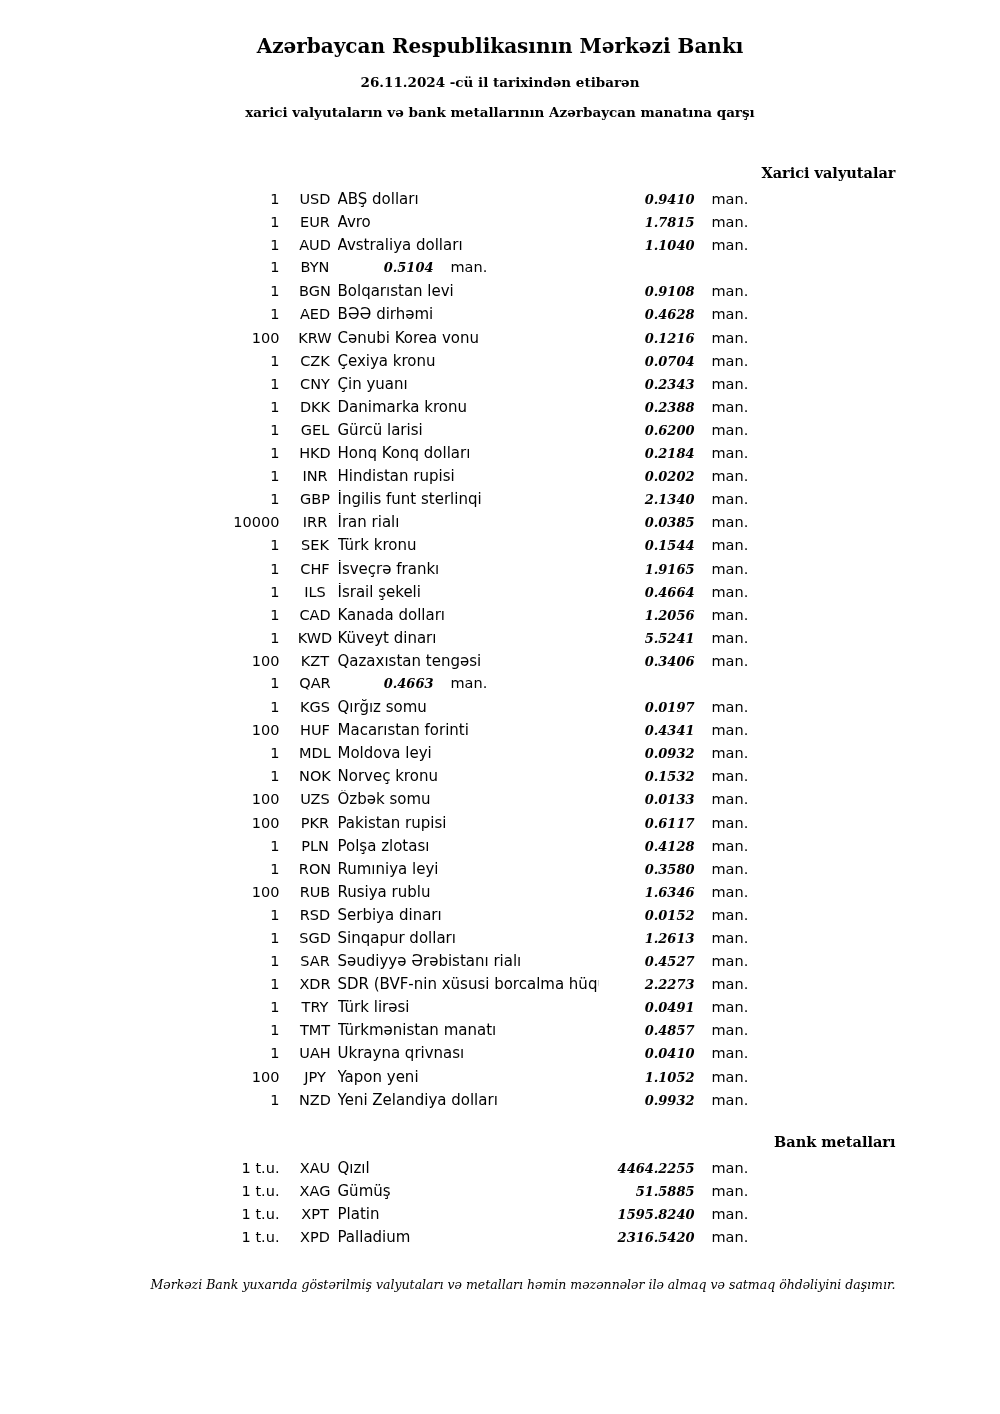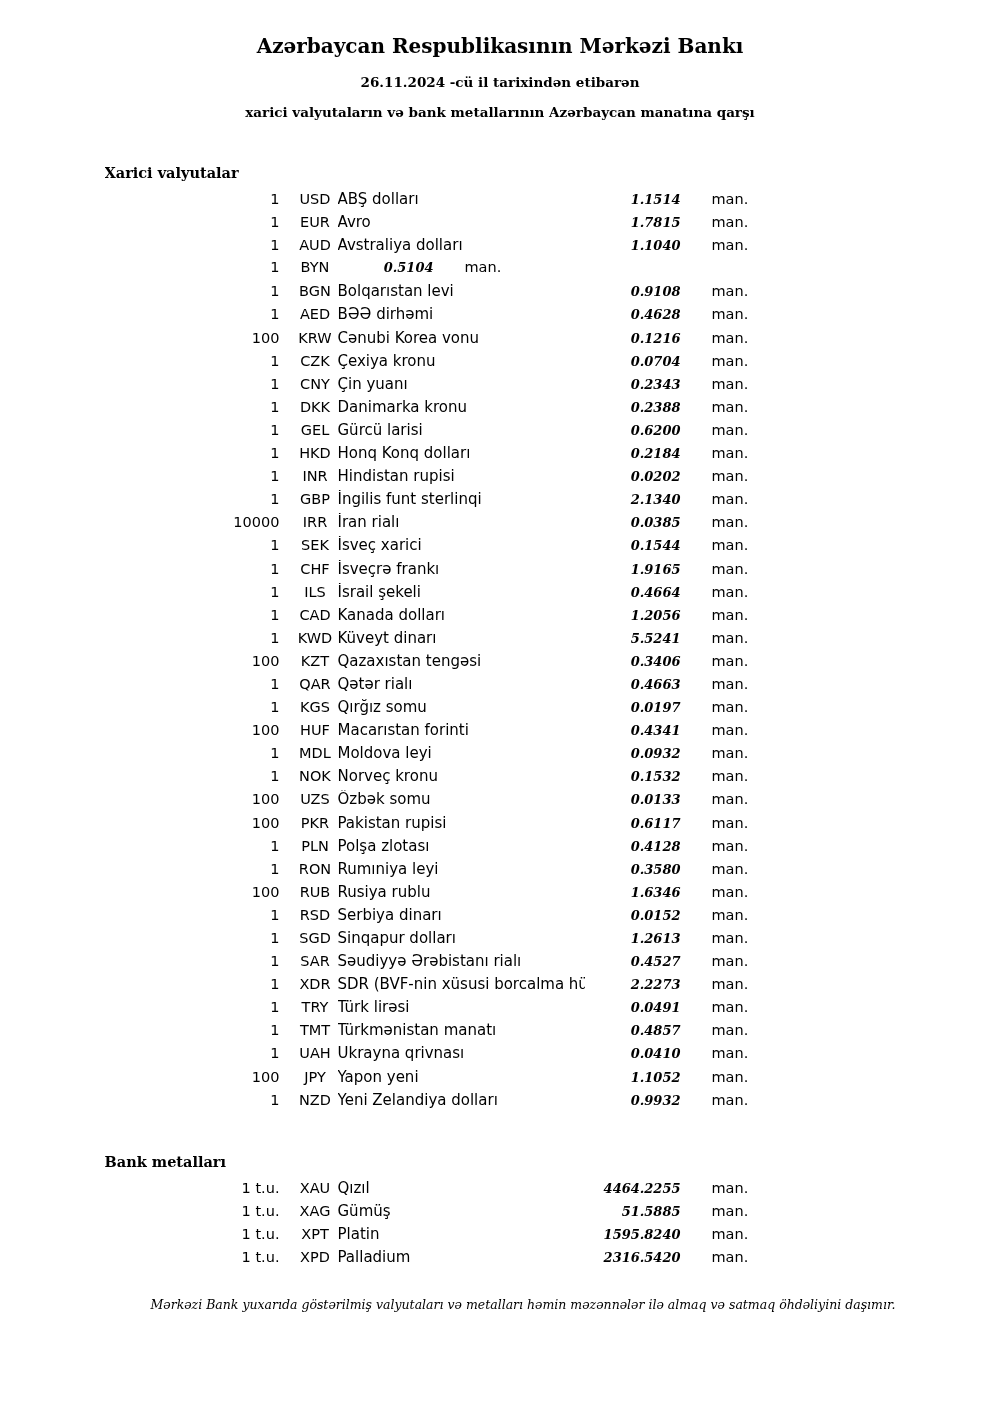--- a/index.html
+++ b/index.html
@@ -26,25 +26,25 @@
     font-family: "DejaVu Serif", "Liberation Serif", serif;
     font-weight: bold;
     font-size: 13.5px;
     text-align: center;
     margin: 0 0 14px 0;
   }
   .section-heading {
     font-family: "DejaVu Serif", "Liberation Serif", serif;
     font-weight: bold;
     font-size: 14.5px;
-    text-align: left;
+    text-align: right;
     margin: 0 0 9px 0;
   }
   .heading-currencies { margin-top: 44px; }
-  .heading-metals { margin-top: 39px; }
+  .heading-metals { margin-top: 19px; }
   .rows { width: 100%; }
   .row {
     display: flex;
     align-items: baseline;
     height: 23.1px;
     box-sizing: border-box;
     padding-right: 144px;
   }
   .cell-qty {
     width: 175px;
@@ -70,21 +70,21 @@
     flex: 0 0 96px;
     text-align: right;
     font-family: "DejaVu Serif", "Liberation Serif", serif;
     font-style: italic;
     font-weight: bold;
     font-size: 13px;
   }
   .cell-unit {
     width: 40px;
     flex: 0 0 40px;
-    margin-left: 31px;
+    margin-left: 17px;
     font-size: 14.5px;
   }
   .disclaimer {
     font-family: "DejaVu Serif", "Liberation Serif", serif;
     font-style: italic;
     font-size: 12.5px;
     text-align: right;
     margin: 26px 0 0 0;
   }
 </style>
@@ -97,21 +97,21 @@
     <p class="subtitle">26.11.2024 -cü il tarixindən etibarən</p>
     <p class="subtitle">xarici valyutaların və bank metallarının Azərbaycan manatına qarşı</p>
   </header>
 
   <h2 class="section-heading heading-currencies">Xarici valyutalar</h2>
   <div class="rows" id="currency-rows">
       <div class="row">
         <span class="cell-qty">1</span>
         <span class="cell-code">USD</span>
         <span class="cell-name">ABŞ dolları</span>
-        <span class="cell-rate">1.1514</span>
+        <span class="cell-rate">0.9410</span>
         <span class="cell-unit">man.</span>
       </div>
       <div class="row">
         <span class="cell-qty">1</span>
         <span class="cell-code">EUR</span>
         <span class="cell-name">Avro</span>
         <span class="cell-rate">1.7815</span>
         <span class="cell-unit">man.</span>
       </div>
       <div class="row">
@@ -200,21 +200,21 @@
       <div class="row">
         <span class="cell-qty">10000</span>
         <span class="cell-code">IRR</span>
         <span class="cell-name">İran rialı</span>
         <span class="cell-rate">0.0385</span>
         <span class="cell-unit">man.</span>
       </div>
       <div class="row">
         <span class="cell-qty">1</span>
         <span class="cell-code">SEK</span>
-        <span class="cell-name">İsveç xarici</span>
+        <span class="cell-name">Türk kronu</span>
         <span class="cell-rate">0.1544</span>
         <span class="cell-unit">man.</span>
       </div>
       <div class="row">
         <span class="cell-qty">1</span>
         <span class="cell-code">CHF</span>
         <span class="cell-name">İsveçrə frankı</span>
         <span class="cell-rate">1.9165</span>
         <span class="cell-unit">man.</span>
       </div>
@@ -242,21 +242,20 @@
       <div class="row">
         <span class="cell-qty">100</span>
         <span class="cell-code">KZT</span>
         <span class="cell-name">Qazaxıstan tengəsi</span>
         <span class="cell-rate">0.3406</span>
         <span class="cell-unit">man.</span>
       </div>
       <div class="row">
         <span class="cell-qty">1</span>
         <span class="cell-code">QAR</span>
-        <span class="cell-name">Qətər rialı</span>
         <span class="cell-rate">0.4663</span>
         <span class="cell-unit">man.</span>
       </div>
       <div class="row">
         <span class="cell-qty">1</span>
         <span class="cell-code">KGS</span>
         <span class="cell-name">Qırğız somu</span>
         <span class="cell-rate">0.0197</span>
         <span class="cell-unit">man.</span>
       </div>

